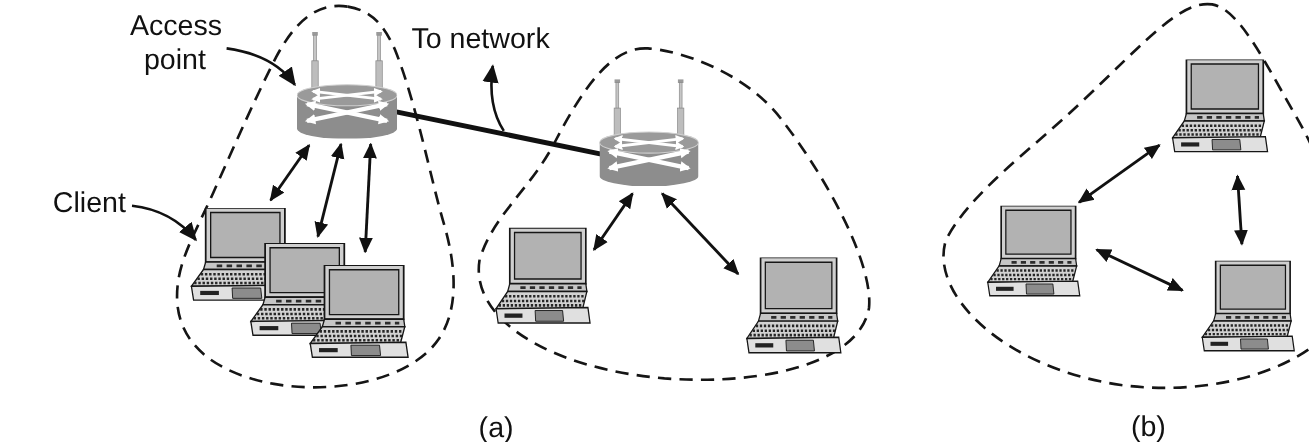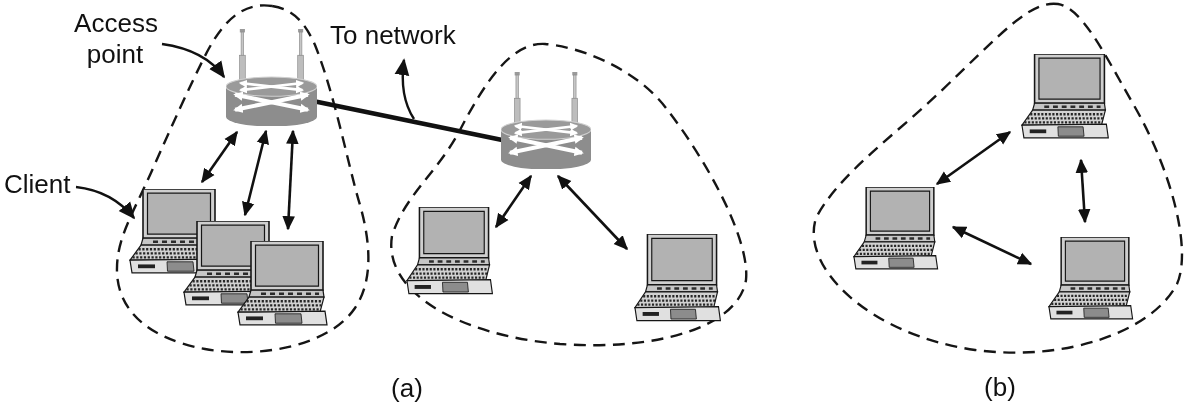--- a/index.html
+++ b/index.html
@@ -2,20 +2,21 @@
 <html><head>
 <meta charset="utf-8">
 <style>
   html, body { margin: 0; padding: 0; background: #ffffff; }
   .stage {
     position: relative;
     width: 1076px;
     height: 402px;
     background: #ffffff;
     font-family: "Liberation Sans", sans-serif;
+    padding-left: 44px;
   }
   svg { display: block; }
   text {
     font-family: "Liberation Sans", sans-serif;
     font-size: 26px;
     fill: #111111;
   }
   .blob {
     fill: none;
     stroke: #151515;

